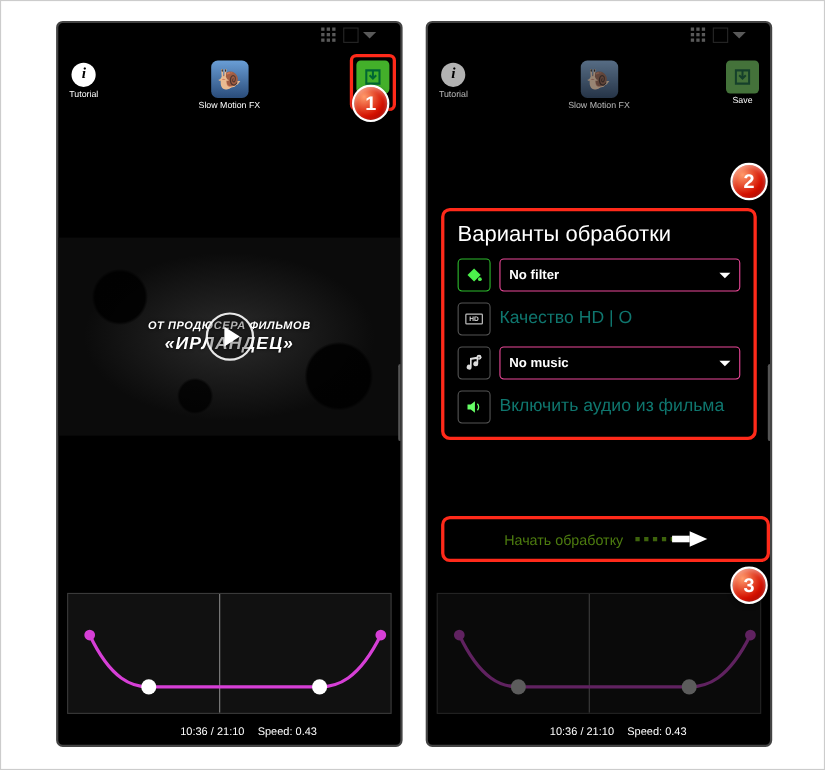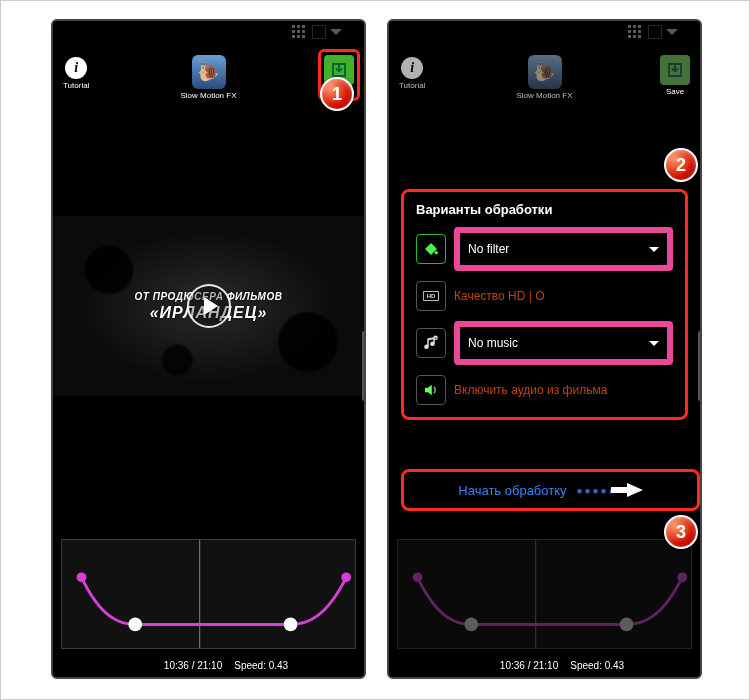--- a/index.html
+++ b/index.html
@@ -190,67 +190,67 @@
   .panel {
     position:absolute;
     left:12px; right:12px;
     top:168px;
     border:3px solid #ff2a1a;
     border-radius:8px;
     padding:10px 12px 12px;
     background:#000;
   }
   .panel h3 {
-    color:#fff; font-size:13px; font-weight:700;
+    color:#fff; font-size:20px; font-weight:400;
     margin-bottom:10px;
   }
   .row {
     display:flex; align-items:center; gap:8px;
     margin-bottom:10px;
   }
   .row:last-child{margin-bottom:0;}
   .icon-sq {
     width:30px; height:30px; border-radius:4px;
     border:1px solid #555;
     display:flex; align-items:center; justify-content:center;
     flex-shrink:0;
   }
   .icon-sq.green { border-color:#2dbb2d; }
   .icon-sq svg { width:18px; height:18px; }
   .dd {
     flex:1;
-    height:44px;
-    border:6px solid #ec4899; border-radius:4px;
+    height:30px;
+    border:1px solid #ec4899; border-radius:4px;
     background:#000;
     display:flex; align-items:center; justify-content:space-between;
     padding:0 8px;
-    color:#fff; font-size:12px;
+    color:#fff; font-size:12px;font-weight:bold;
   }
   .dd .chev {
     width:0;height:0;
     border-left:5px solid transparent;
     border-right:5px solid transparent;
     border-top:5px solid #fff;
   }
   .row-label {
     flex:1;
-    color:#c2410c; font-size:12px; line-height:1.25;
+    color:#0f766e; font-size:16px; line-height:1.25;
   }
 
   .start-row {
     position:absolute;
     left:12px; right:0;
     top:448px;
     height:42px;
     border:3px solid #ff2a1a;
     border-radius:8px;
     background:#000;
     display:flex; align-items:center; justify-content:center;
     gap:10px;
-    color:#3b82f6; font-size:13px;
+    color:#4d7c0f; font-size:13px;
   }
   .dashes {
     font-family: monospace; letter-spacing:2px;
     font-size:10px; opacity:.8;
   }
   .arrowR{
     width:0;height:0;
     border-top:7px solid transparent;
     border-bottom:7px solid transparent;
     border-left:16px solid #fff;

